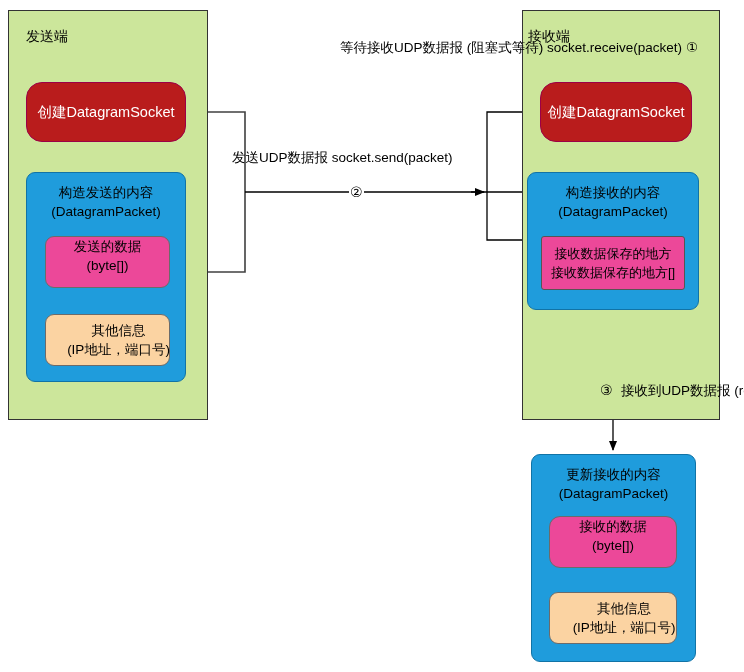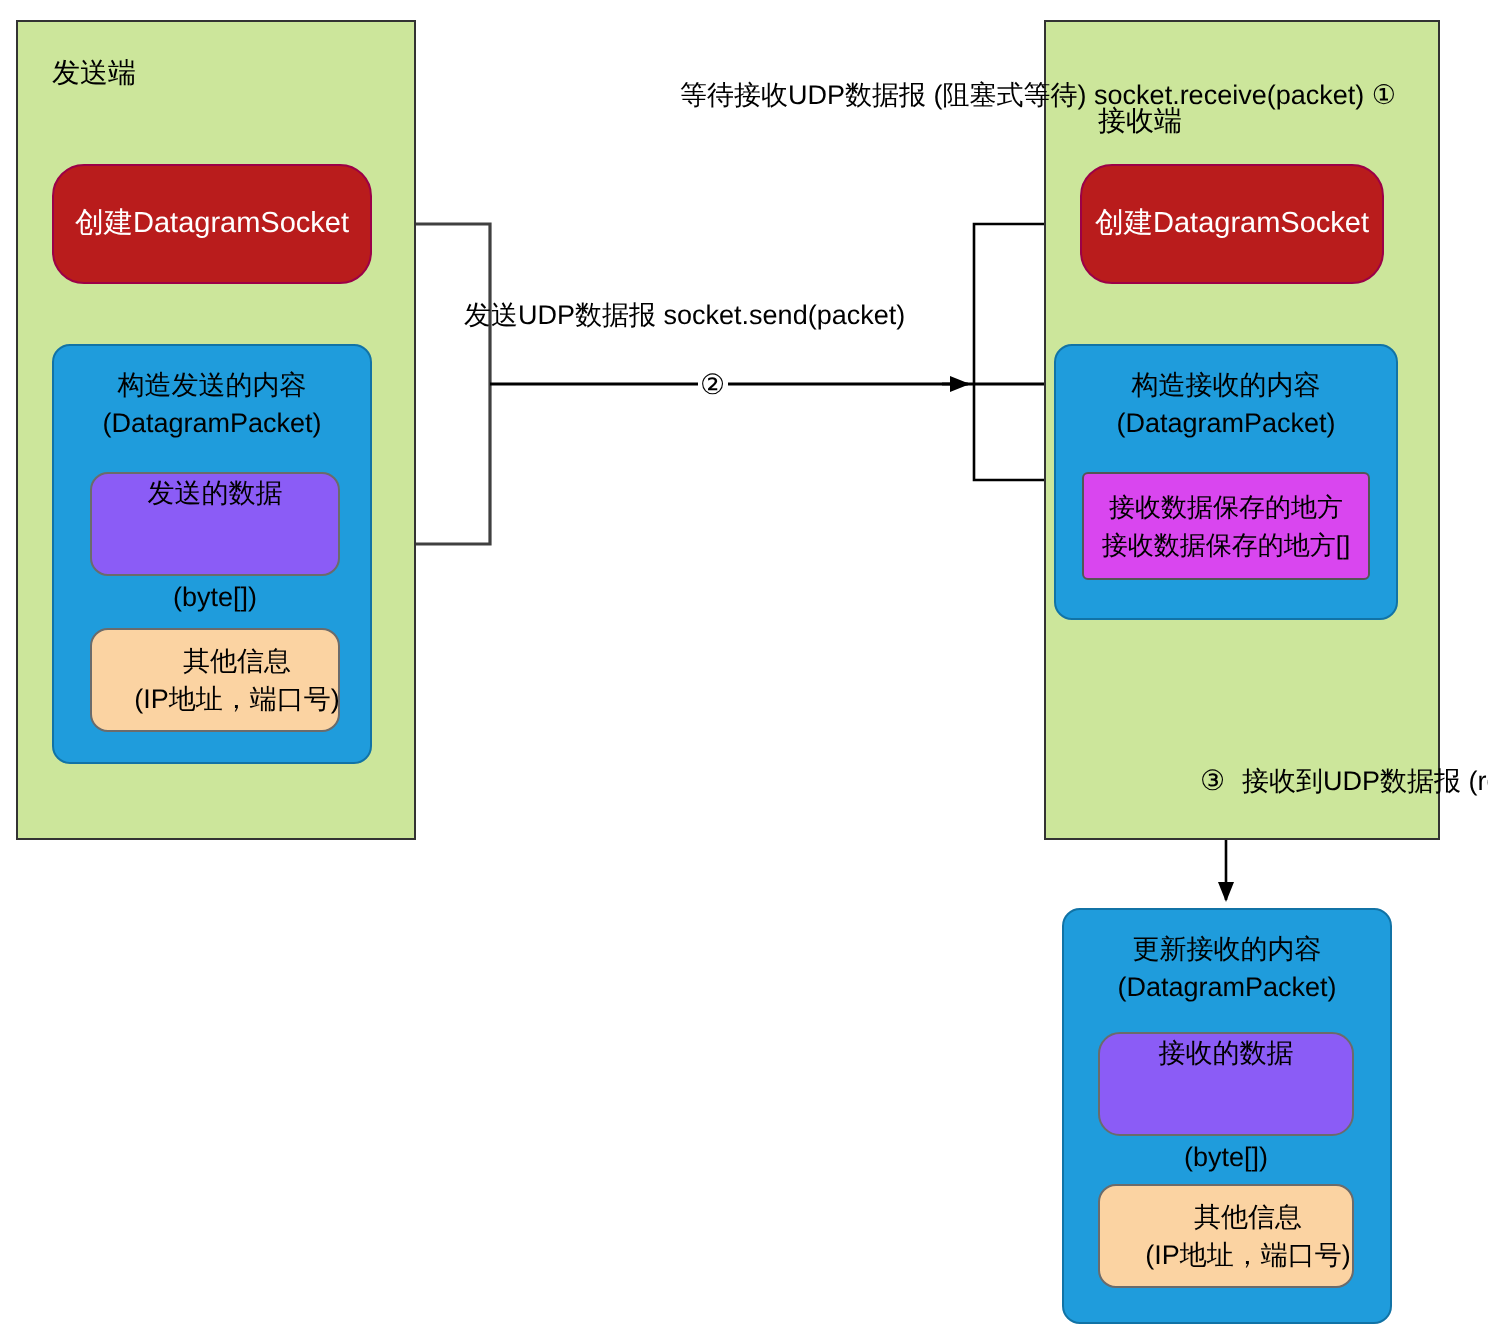--- a/index.html
+++ b/index.html
@@ -39,23 +39,23 @@
     align-items:center;
     justify-content:flex-start;
     text-align:center;
     font-size:13.5px;
     line-height:19px;
     white-space:nowrap;
   }
   .node.magenta{background:#b91c1c;border-color:#9c0047;color:#ffffff;
     justify-content:center;font-size:14.5px;border-radius:16px;}
   .node.blue{background:#1F9CDC;border-color:#1173a6;color:#000000;}
-  .node.pink{background:#8b5cf6;border-color:#6b6b6b;color:#000000;justify-content:flex-start;gap:33px;}
+  .node.pink{background:#ec4899;border-color:#6b6b6b;color:#000000;justify-content:flex-start;}
   .node.orange{background:#FBD3A2;border-color:#6b6b6b;color:#000000;justify-content:center;padding-left:22px;}
-  .node.white{background:#d946ef;border-color:#555555;border-radius:3px;color:#000000;
+  .node.white{background:#ec4899;border-color:#555555;border-radius:3px;color:#000000;
     justify-content:center;font-size:13px;line-height:19px;}
   .node .ln{display:block;}
   .node.blue .hdr{margin-top:10px;}
 
   
   .label{
     position:absolute;
     font-size:13.5px;
     line-height:19px;
     color:#000000;
@@ -113,21 +113,21 @@
     <span class="ln">发送的数据</span>
     <span class="ln">(byte[])</span>
   </div>
 
   <div class="node orange" style="left:45px;top:314px;width:125px;height:52px;">
     <span class="ln">其他信息</span>
     <span class="ln">(IP地址，端口号)</span>
   </div>
 
   <div class="panel" style="left:522px;top:10px;width:198px;height:410px;"></div>
-  <div class="panel-title" style="left:549px;top:28px;margin-top:24px;">接收端</div>
+  <div class="panel-title" style="left:528px;top:28px;">接收端</div>
 
   <div class="node magenta" style="left:540px;top:82px;width:152px;height:60px;">
     <span class="ln">创建DatagramSocket</span>
   </div>
 
   <div class="node blue" style="left:527px;top:172px;width:172px;height:138px;">
     <span class="ln hdr">构造接收的内容</span>
     <span class="ln">(DatagramPacket)</span>
   </div>
 

